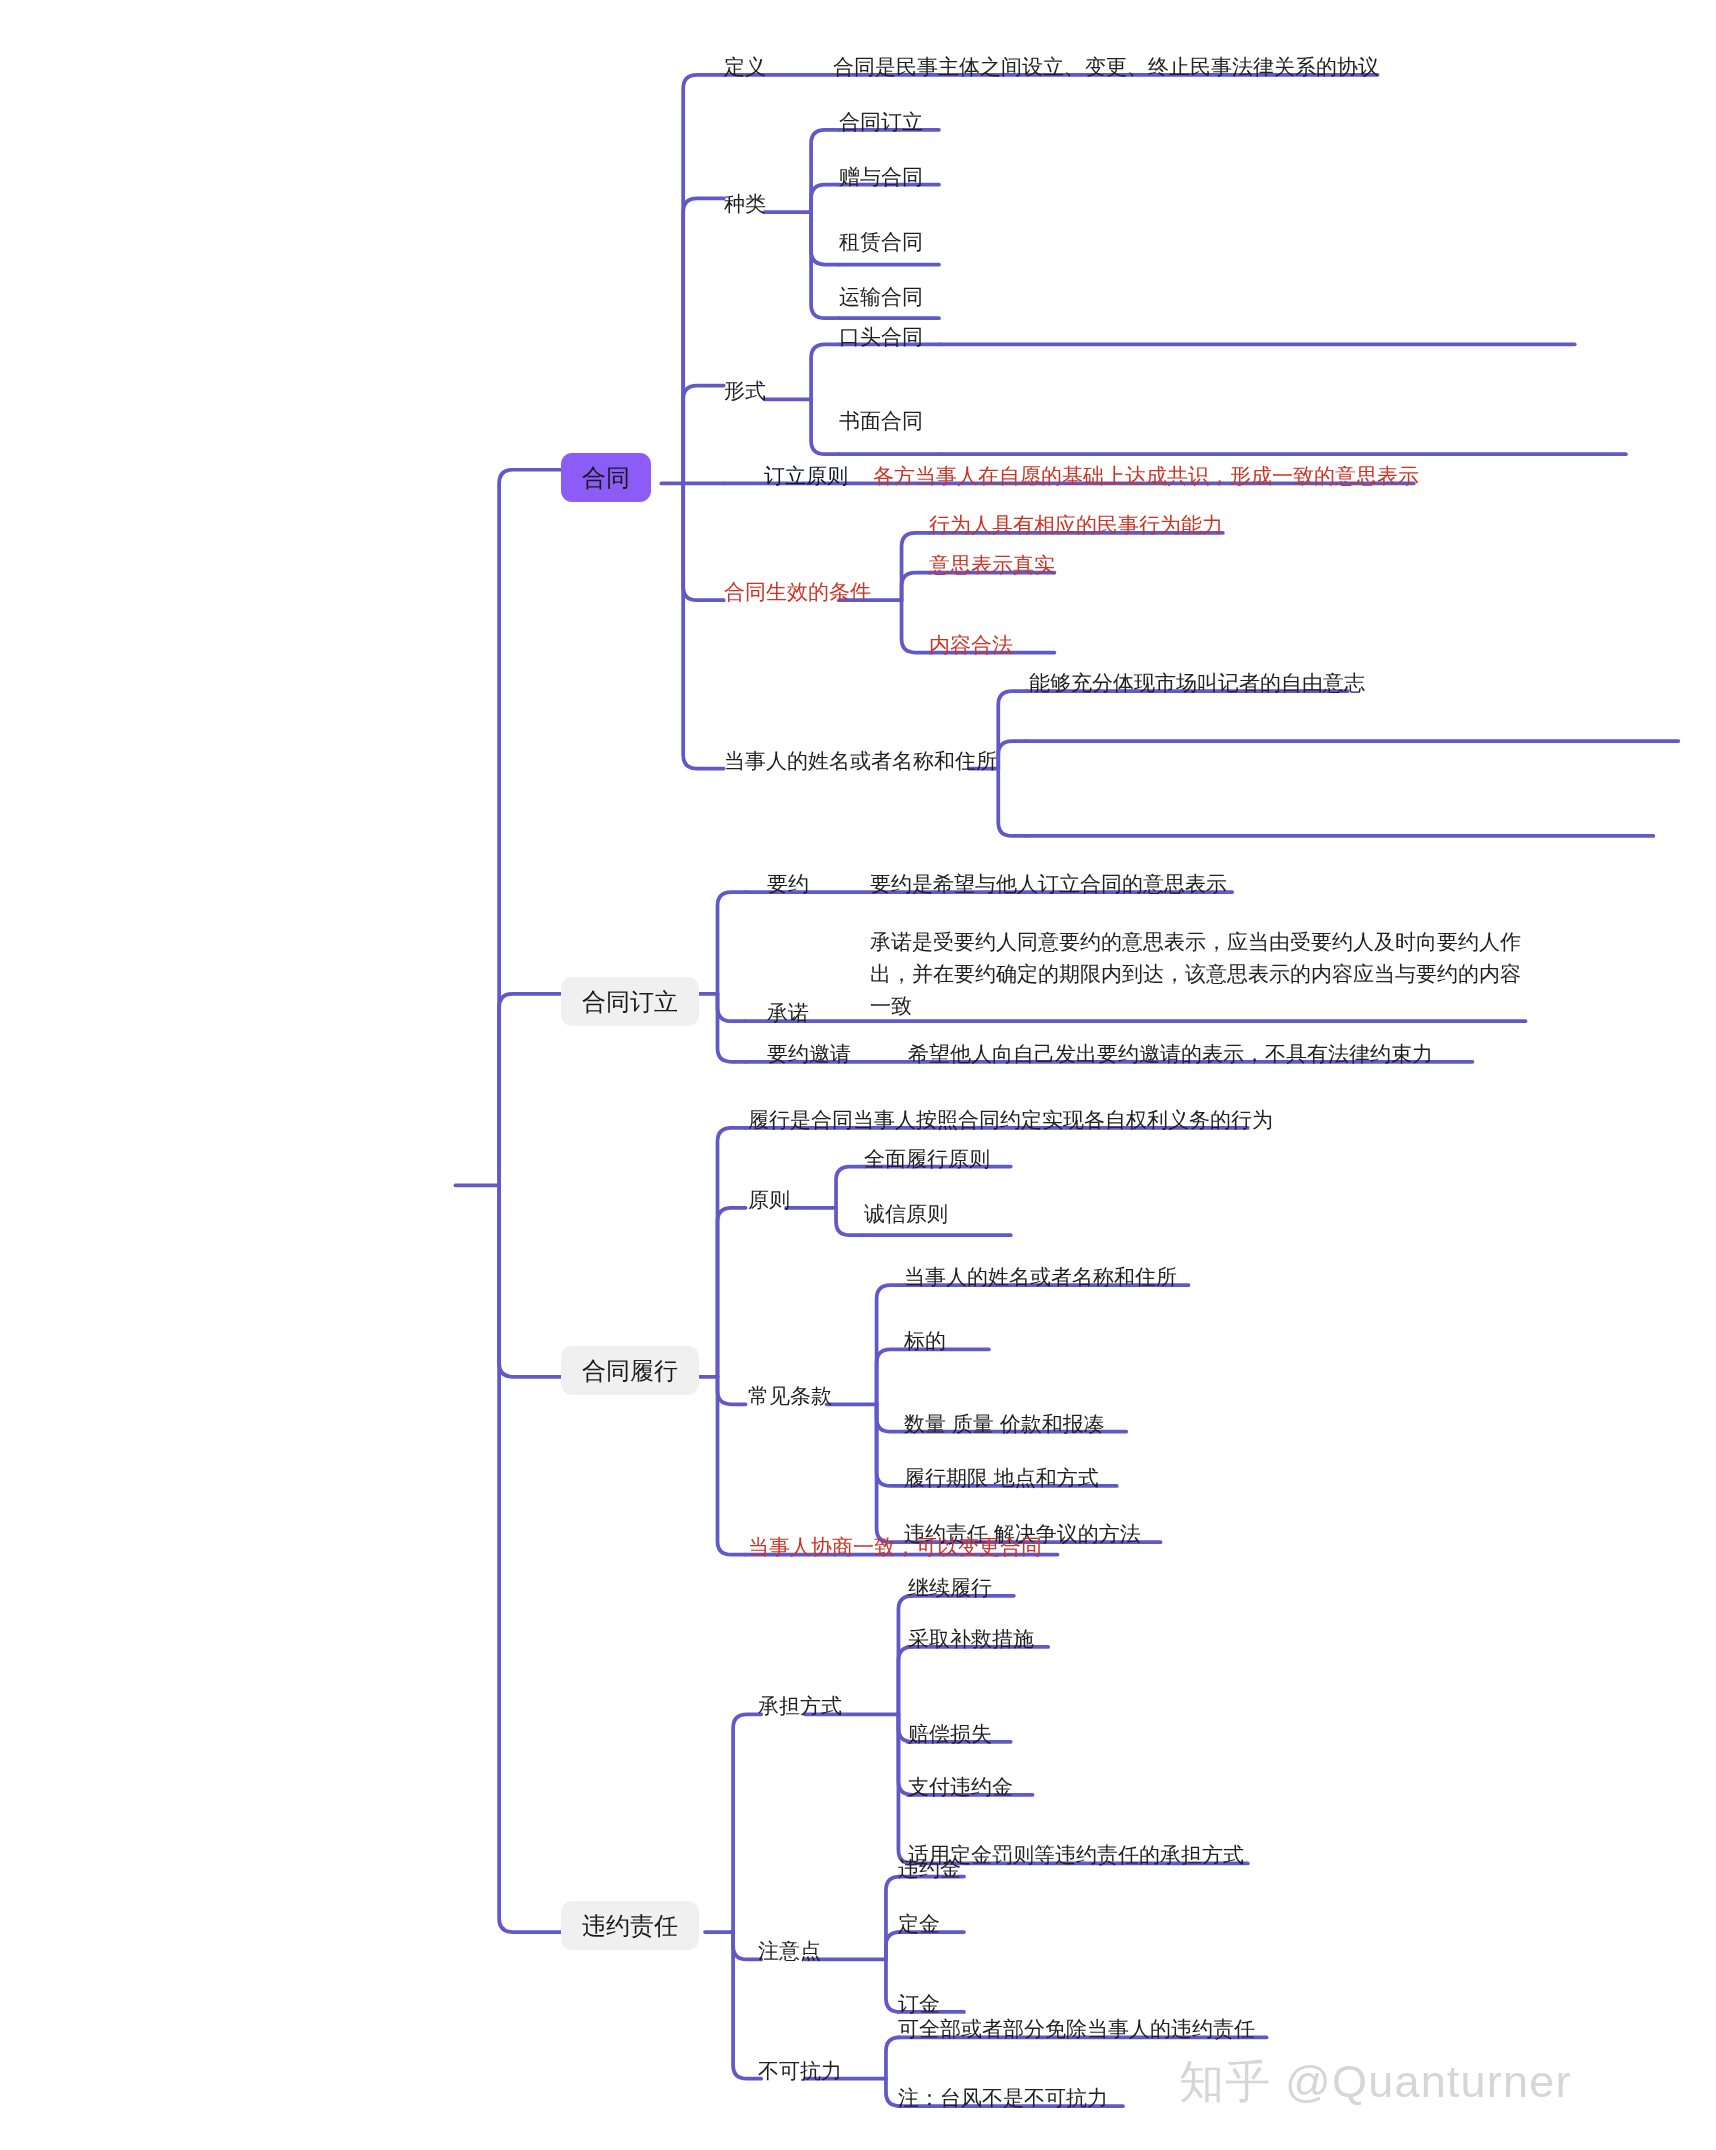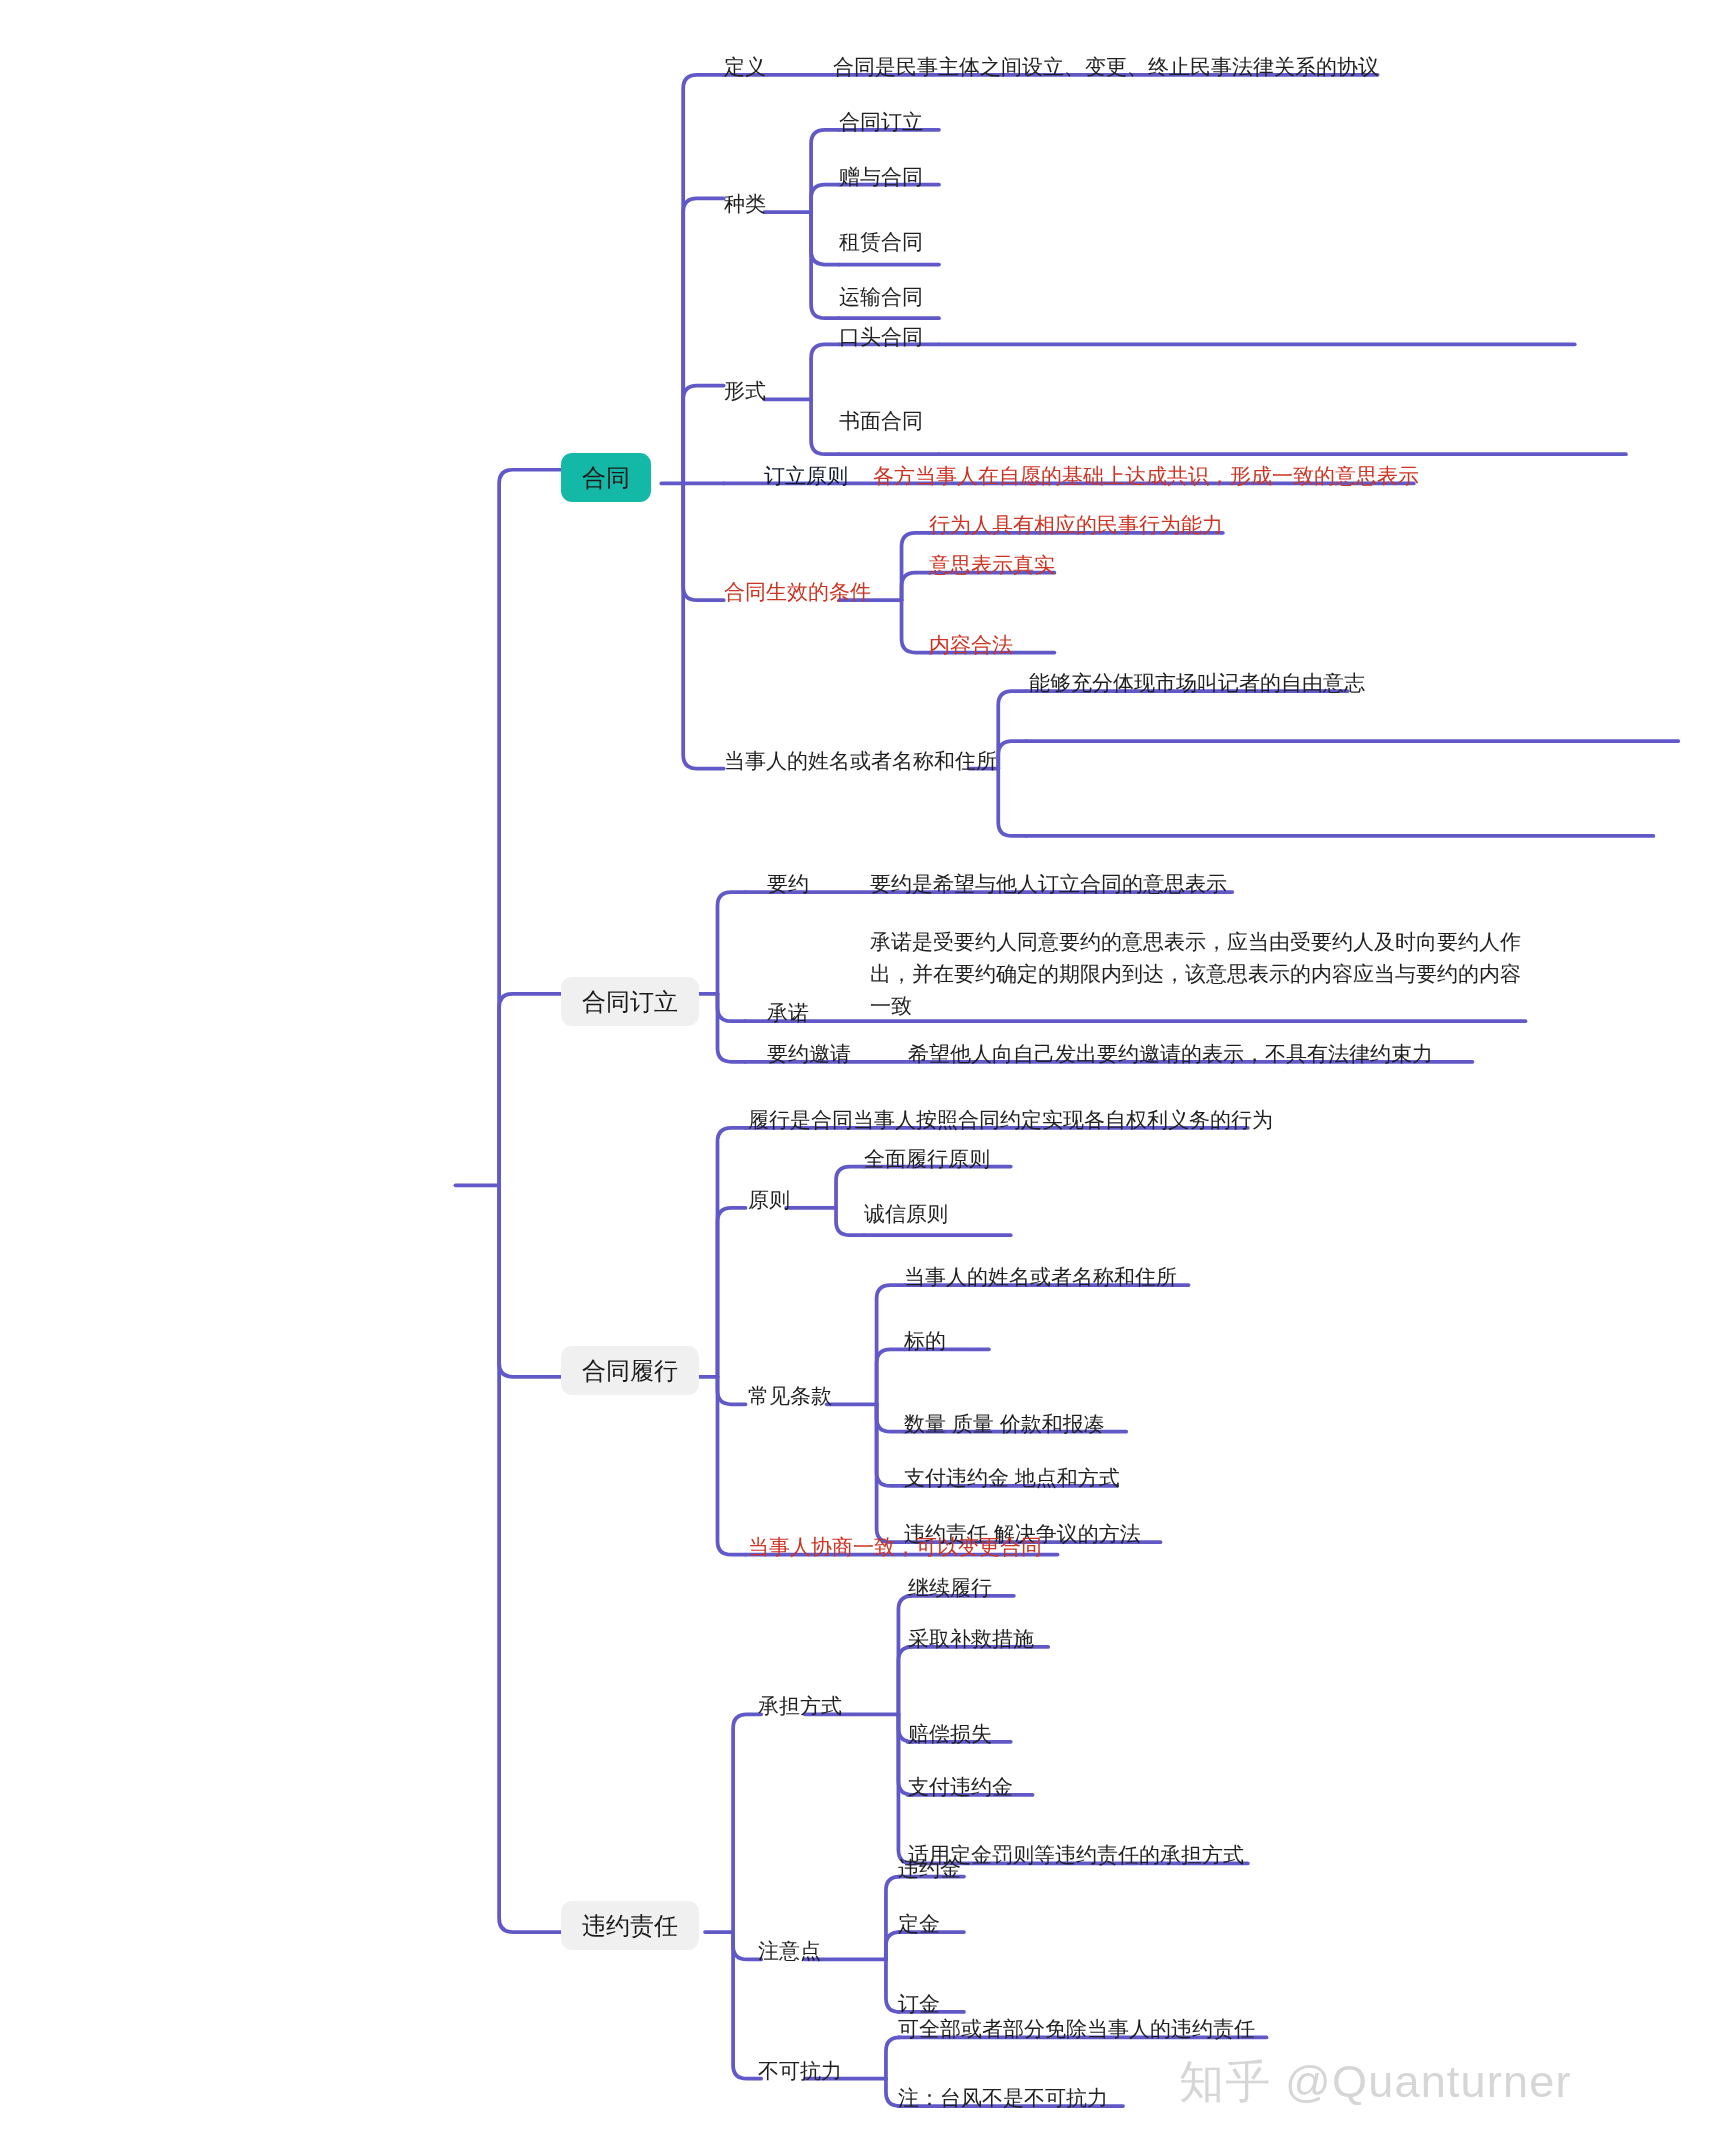--- a/index.html
+++ b/index.html
@@ -188,21 +188,21 @@
       <path d="M 1290 3332 H 1420"></path>
       <path d="M 1420 3332 V 3288 q 0 -22 22 -22 H 1440"></path>
       <path d="M 1420 3332 V 3354 q 0 22 22 22 H 1440"></path>
       <path d="M 1440 3266 H 2030"></path>
       <path d="M 1440 3376 H 1800"></path>
 
     </g>
   </svg>
 
 
-  <div class="l1-node" style="left: 561px; top: 453px; background: #14b8a6;">合同</div>
+  <div class="l1-node" style="left: 561px; top: 453px; background: #8b5cf6;">合同</div>
 
   <div class="l1-node" style="left: 561px; top: 977px; background: rgb(240, 240, 240);">合同订立</div>
 
   <div class="l1-node" style="left: 561px; top: 1346px; background: rgb(240, 240, 240);">合同履行</div>
 
   <div class="l1-node" style="left: 561px; top: 1901px; background: rgb(240, 240, 240);">违约责任</div>
 
   <div class="node nowrap" style="left:724px; top:51px;">定义</div>
   <div class="node nowrap" style="left:833px; top:51px;">合同是民事主体之间设立、变更、终止民事法律关系的协议</div>
 
@@ -239,21 +239,21 @@
   <div class="node nowrap" style="left:748px; top:1104px;">履行是合同当事人按照合同约定实现各自权利义务的行为</div>
 
   <div class="node nowrap" style="left:748px; top:1184px;">原则</div>
   <div class="node nowrap" style="left:864px; top:1143px;">全面履行原则</div>
   <div class="node nowrap" style="left:864px; top:1198px;">诚信原则</div>
 
   <div class="node nowrap" style="left:748px; top:1380px;">常见条款</div>
   <div class="node nowrap" style="left:904px; top:1261px;">当事人的姓名或者名称和住所</div>
   <div class="node nowrap" style="left:904px; top:1325px;">标的</div>
   <div class="node nowrap" style="left:904px; top:1408px;">数量 质量 价款和报凑</div>
-  <div class="node nowrap" style="left:904px; top:1462px;">支付违约金 地点和方式</div>
+  <div class="node nowrap" style="left:904px; top:1462px;">履行期限 地点和方式</div>
   <div class="node nowrap" style="left:904px; top:1518px;">违约责任 解决争议的方法</div>
 
   <div class="node nowrap red" style="left: 748px; top: 1531px; color: rgb(204, 51, 34);">当事人协商一致，可以变更合同</div>
 
   <div class="node nowrap" style="left:758px; top:1690px;">承担方式</div>
   <div class="node nowrap" style="left:908px; top:1572px;">继续履行</div>
   <div class="node nowrap" style="left:908px; top:1623px;">采取补救措施</div>
   <div class="node nowrap" style="left:908px; top:1718px;">赔偿损失</div>
   <div class="node nowrap" style="left:908px; top:1771px;">支付违约金</div>
   <div class="node nowrap" style="left:908px; top:1839px;">适用定金罚则等违约责任的承担方式</div>

